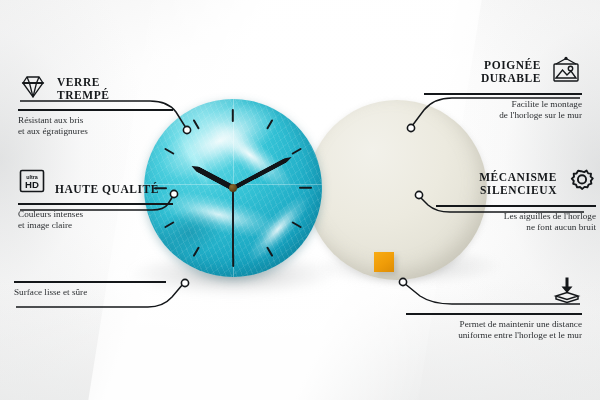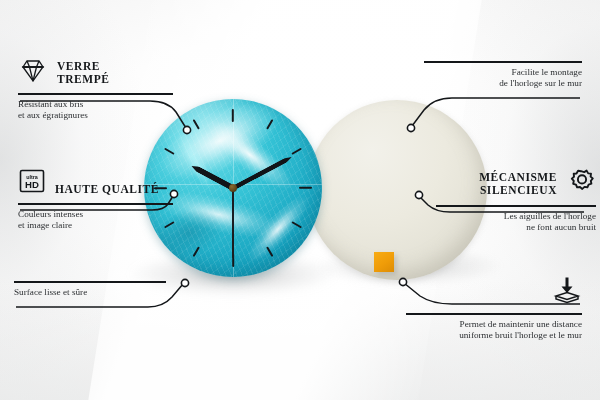--- a/index.html
+++ b/index.html
@@ -192,21 +192,21 @@
     <g fill="#ffffff" stroke="#14171A" stroke-width="1.6">
       <circle cx="187" cy="130" r="3.6"></circle>
       <circle cx="174" cy="194" r="3.6"></circle>
       <circle cx="185" cy="283" r="3.6"></circle>
       <circle cx="411" cy="128" r="3.6"></circle>
       <circle cx="419" cy="195" r="3.6"></circle>
       <circle cx="403" cy="282" r="3.6"></circle>
     </g>
   </svg>
 
-  <div class="label left" style="left:18px; top:58px; width:158px;">
+  <div class="label left" style="left:18px; top:74px; width:158px;">
     <div class="hrow">
       <span class="ico">
         <svg width="30" height="26" viewBox="0 0 30 26" fill="none" stroke="#14171A" stroke-width="1.3">
           <path d="M5 9 L15 23 L25 9 Z"></path>
           <path d="M5 9 L9 3 L21 3 L25 9 Z"></path>
           <path d="M9 3 L11.5 9 L15 23 L18.5 9 L21 3"></path>
           <path d="M5 9 L25 9"></path>
         </svg>
       </span>
       <span>
@@ -233,20 +233,34 @@
     <div class="rule" style="width:155px;"></div>
     <div class="desc"><span>Couleurs intenses</span><br><span>et image claire</span></div>
   </div>
 
   <div class="label left" style="left:14px; top:276px; width:158px;">
     <div class="rule" style="width:152px;"></div>
     <div class="desc"><span>Surface lisse et sûre</span></div>
   </div>
 
   <div class="label right" style="left:424px; top:56px; width:158px;">
+    <div class="hrow">
+      <span class="ico">
+        <svg width="32" height="28" viewBox="0 0 32 28" fill="none" stroke="#14171A" stroke-width="1.4">
+          <rect x="4" y="8" width="24" height="17" rx="1"></rect>
+          <path d="M16 2.5 L6 8 M16 2.5 L26 8"></path>
+          <circle cx="16" cy="2.4" r="1.6" fill="#14171A" stroke="none"></circle>
+          <path d="M6 22 L12.5 14 L17 19 L21 15 L26 22 Z" fill="none"></path>
+          <circle cx="20.5" cy="12.5" r="2.2"></circle>
+        </svg>
+      </span>
+      <span>
+        <div class="title"><span>POIGNÉE</span><br><span>DURABLE</span></div>
+      </span>
+    </div>
     <div class="rule" style="width:158px; margin-left:auto;"></div>
     <div class="desc"><span>Facilite le montage</span><br><span>de l'horloge sur le mur</span></div>
   </div>
 
   <div class="label right" style="left:436px; top:168px; width:160px;">
     <div class="hrow">
       <span class="ico">
         <svg width="30" height="28" viewBox="0 0 30 28" fill="none" stroke="#14171A" stroke-width="1.9">
           <path d="M15 3.2 L18.2 4.1 L20.6 2.6 L22.2 5.4 L25 5.6 L24.6 8.6 L26.8 10.5 L24.8 12.8 L25.4 15.7 L22.6 16.6 L21.4 19.3 L18.5 18.9 L16.3 20.9 L14 19 L11.1 19.4 L10 16.7 L7.2 15.8 L7.8 12.9 L5.8 10.6 L8 8.7 L7.7 5.7 L10.5 5.5 L12.1 2.7 Z" stroke-linejoin="round"></path>
           <circle cx="16" cy="11.4" r="4.1"></circle>
@@ -265,16 +279,16 @@
       <span class="ico">
         <svg width="30" height="28" viewBox="0 0 30 28" fill="none" stroke="#14171A" stroke-width="1.5">
           <path d="M15 1.5 L15 12.5" stroke-width="3"></path>
           <path d="M9.5 10.5 L15 17 L20.5 10.5 Z" fill="#14171A" stroke="none"></path>
           <path d="M15 16.5 L26 20 L15 23.5 L4 20 Z"></path>
           <path d="M4 20 L4 23 L15 26.5 L26 23 L26 20"></path>
         </svg>
       </span>
     </div>
     <div class="rule" style="width:176px; margin-left:auto;"></div>
-    <div class="desc"><span>Permet de maintenir une distance</span><br><span>uniforme bruit l'horloge et le mur</span></div>
+    <div class="desc"><span>Permet de maintenir une distance</span><br><span>uniforme entre l'horloge et le mur</span></div>
   </div>
 
 </div>
 
 </body></html>

